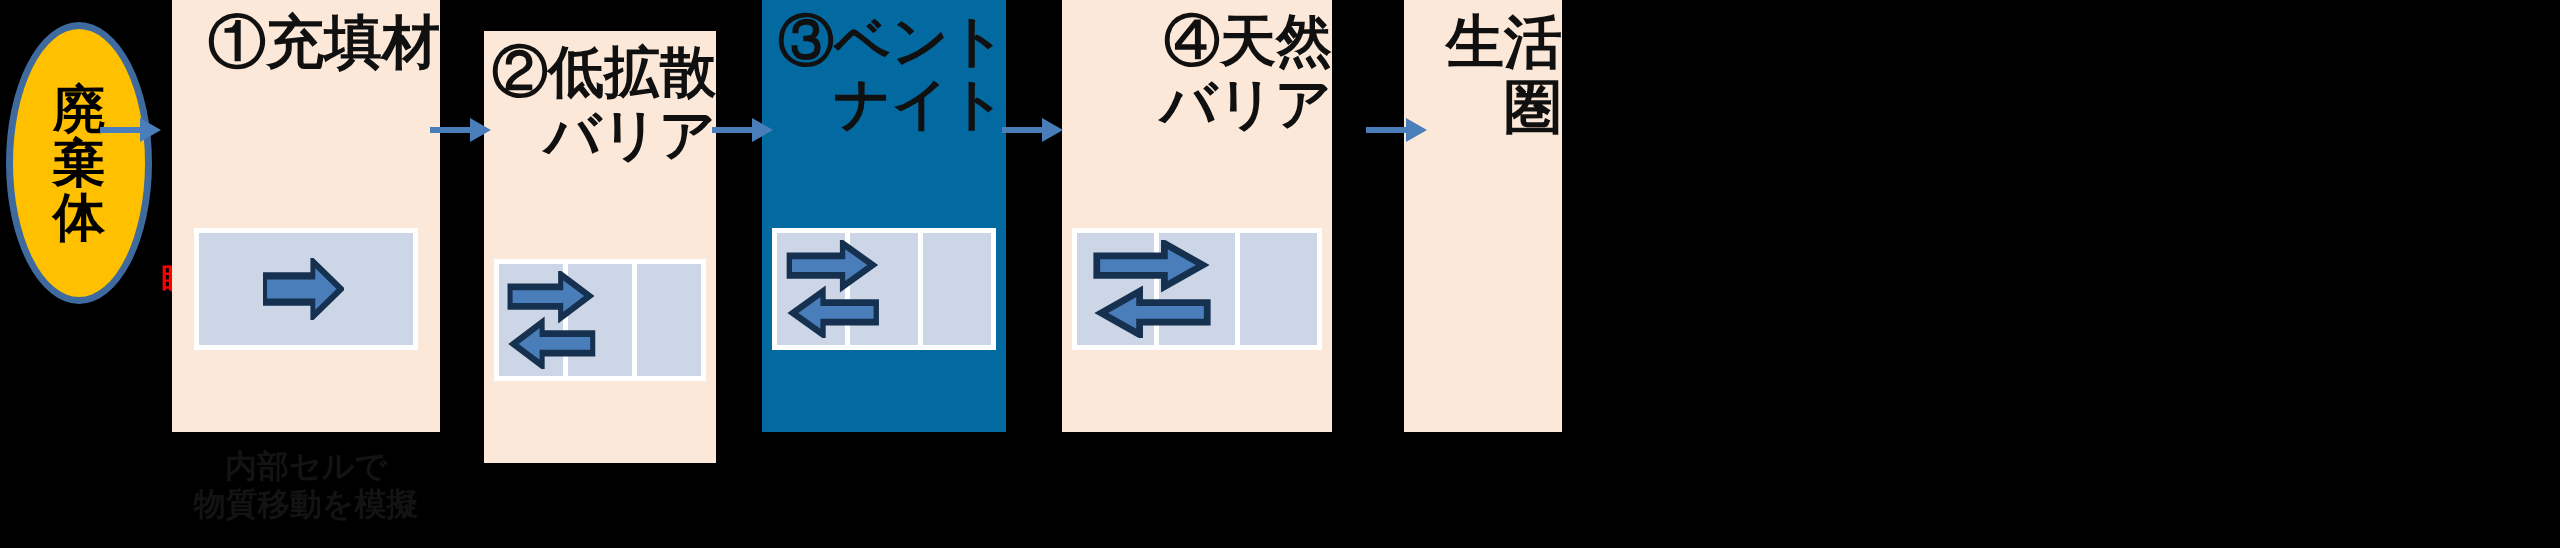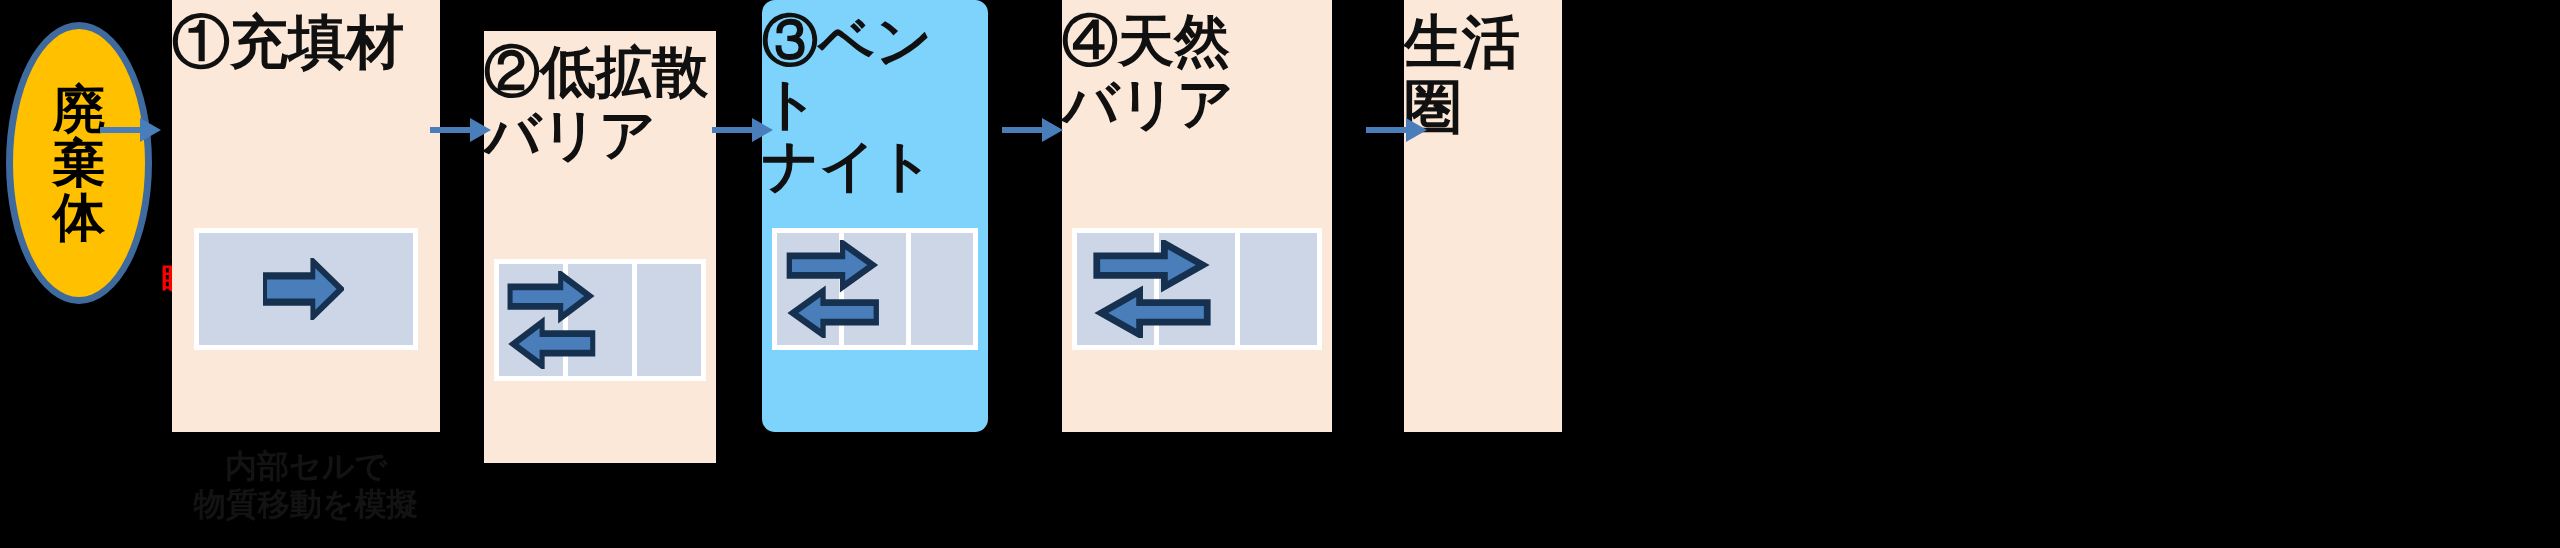--- a/index.html
+++ b/index.html
@@ -52,21 +52,21 @@
     position: absolute;
     top: 0;
     height: 432px;
     background: #FCE8D8;
     box-sizing: border-box;
   }
   .pbox-title {
     position: absolute;
     left: 0; right: 0;
     top: 10px;
-    text-align: left;
+    text-align: right;
     font-size: 58px;
     font-weight: bold;
     color: #101010;
     line-height: 1.12;
     white-space: pre-line;
   }
   .pbox-title.tight { font-size: 56px; }
 
   
   .cellstrip {
@@ -147,21 +147,21 @@
         <div class="cellstrip" style="left: 10px; right: 10px;">
           <div class="cell" style="background: rgb(204, 214, 230);"></div>
           <div class="cell" style="background: rgb(204, 214, 230);"></div>
           <div class="cell" style="background: rgb(204, 214, 230);"></div>
         </div>
         <div class="cellarrow bidir" style="top: 289px; left: 20.88px; width: 92.8px; height: 98px; transform: translateY(-50%);"><svg viewBox="0 0 110 86" preserveAspectRatio="none" width="100%" height="100%">
             <path d="M6,14 L66,14 L66,3 L100,22 L66,41 L66,31 L6,31 Z" fill="#4A7EBB" stroke="#16304F" stroke-width="6" stroke-linejoin="miter"></path>
             <path d="M104,55 L44,55 L44,45 L10,64 L44,83 L44,72 L104,72 Z" fill="#4A7EBB" stroke="#16304F" stroke-width="6" stroke-linejoin="miter"></path>
           </svg></div>
       </div>
-      <div class="pbox" style="left: 762px; width: 226px; background: #7dd3fc; border-radius: 13px;">
+      <div class="pbox" style="left: 762px; width: 244px; background: #0369a1;">
         <div class="pbox-title tight">③ベント
 ナイト</div>
         <div class="cellstrip" style="left: 10px; right: 10px;">
           <div class="cell" style="background: rgb(204, 214, 230);"></div>
           <div class="cell" style="background: rgb(204, 214, 230);"></div>
           <div class="cell" style="background: rgb(204, 214, 230);"></div>
         </div>
         <div class="cellarrow bidir" style="top: 289px; left: 21.96px; width: 97.6px; height: 98px; transform: translateY(-50%);"><svg viewBox="0 0 110 86" preserveAspectRatio="none" width="100%" height="100%">
             <path d="M6,14 L66,14 L66,3 L100,22 L66,41 L66,31 L6,31 Z" fill="#4A7EBB" stroke="#16304F" stroke-width="6" stroke-linejoin="miter"></path>
             <path d="M104,55 L44,55 L44,45 L10,64 L44,83 L44,72 L104,72 Z" fill="#4A7EBB" stroke="#16304F" stroke-width="6" stroke-linejoin="miter"></path>

